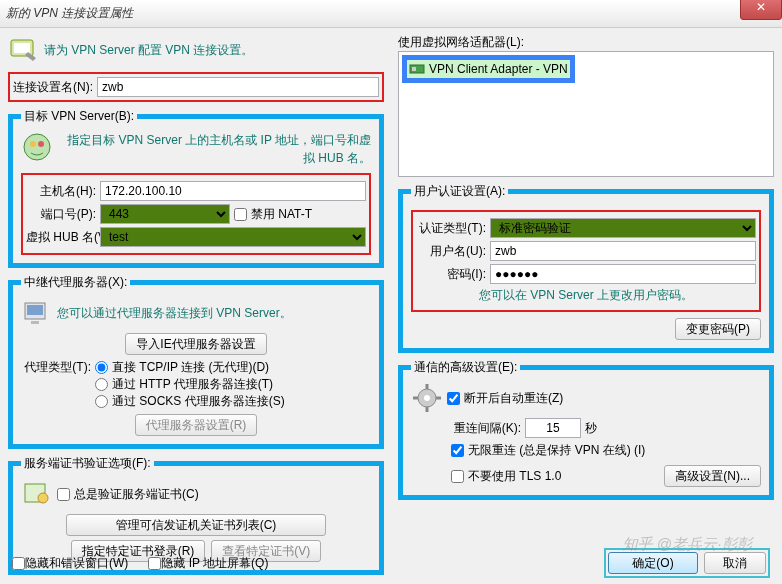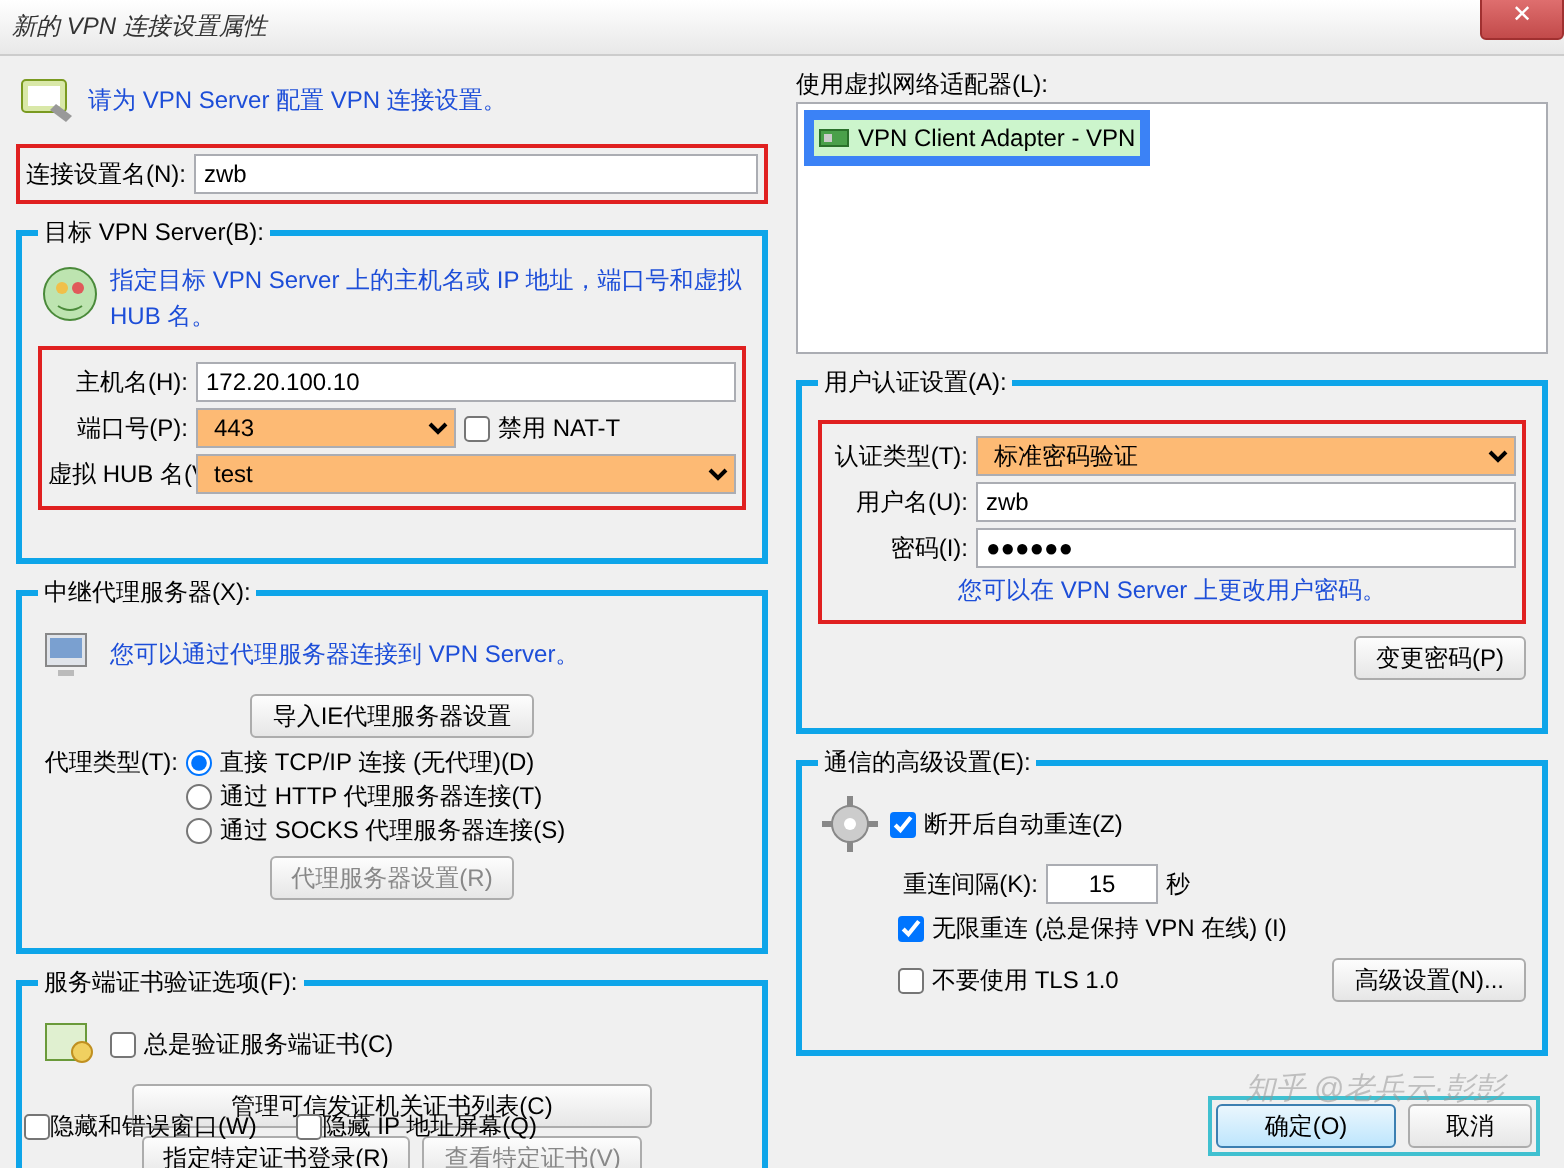--- a/index.html
+++ b/index.html
@@ -6,32 +6,32 @@
 body { font-family: "Microsoft YaHei", "SimSun", sans-serif; font-size: 12px; background: #f0f0f0; width: 782px; height: 584px; overflow: hidden; position: relative; }
 .titlebar { background: linear-gradient(#fff, #e8e8e8); height: 28px; border-bottom: 1px solid #ccc; display: flex; align-items: center; padding: 0 6px; position: relative; }
 .titlebar .title { font-size: 12px; color: #333; font-style: italic; }
 .close-x { position: absolute; right: 0; top: -2px; width: 42px; height: 22px; background: linear-gradient(#e07070,#c24a4a); border: 1px solid #a03030; border-radius: 0 0 3px 3px; color: #fff; text-align: center; line-height: 16px; font-size: 12px; }
 .content { display: flex; padding: 6px 8px 4px; gap: 14px; }
 .col { flex: 1; display: flex; flex-direction: column; gap: 6px; }
 .row { display: flex; align-items: center; gap: 4px; }
 .lbl { white-space: nowrap; }
 .right-lbl { width: 70px; text-align: right; }
 input[type=text], input[type=password], select { border: 1px solid #abadb3; background: #fff; height: 20px; padding: 0 4px; font-size: 12px; font-family: inherit; }
-select { background: #fdba74; }
+select { background: #4d7c0f; }
 button { background: linear-gradient(#fdfdfd,#e6e6e6); border: 1px solid #acacac; border-radius: 3px; height: 22px; padding: 0 10px; font-size: 12px; font-family: inherit; cursor: default; white-space: nowrap; }
 button.disabled { color: #888; text-align: right; }
-fieldset { border: 3px solid #0ea5e9; padding: 6px 8px 24px; }
+fieldset { border: 5px solid #0ea5e9; padding: 6px 8px 8px; }
 legend { padding: 0 3px; font-size: 12px; }
 .listbox { border: 1px solid #abadb3; background: #fff; height: 126px; padding: 3px; overflow: auto; }
 .list-item { background: #ccf5cc; border: 5px solid #3b82f6; padding: 1px 2px; display: inline-flex; align-items: center; gap: 4px; }
 .hl-red { border: 2px solid #e02020; padding: 3px; }
 .hl-teal { border: 2px solid #40c0d0; padding: 2px; }
 .icon { width: 32px; height: 32px; display: inline-block; flex-shrink: 0; }
 .icon-sm { width: 16px; height: 16px; display:inline-block; vertical-align:middle; }
-.hint { color: #1d4ed8; }
+.hint { color: #0f766e; text-align: right; }
 .btnrow { display:flex; gap:6px; justify-content:center; margin-top:4px; }
 .numfield { width:56px; text-align:center; }
 .footer { position:absolute; bottom:6px; left:12px; right:12px; display:flex; align-items:center; }
 .footer .sp { flex:1; }
 .watermark { position:absolute; right:30px; bottom:30px; color:rgba(150,150,150,.55); font-size:15px; font-style:italic; pointer-events:none; }
 </style>
 </head>
 <body>
 
 <div class="titlebar">

